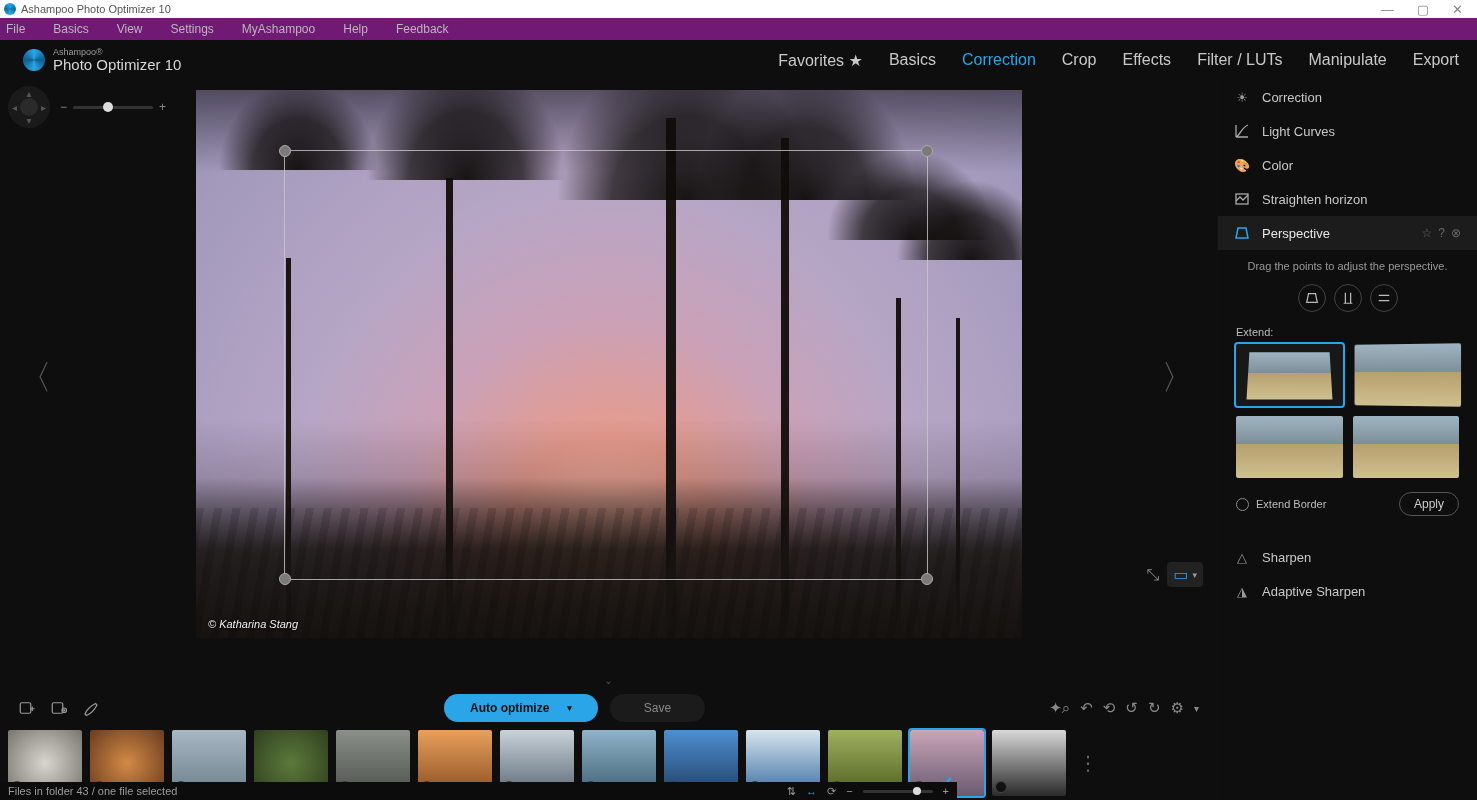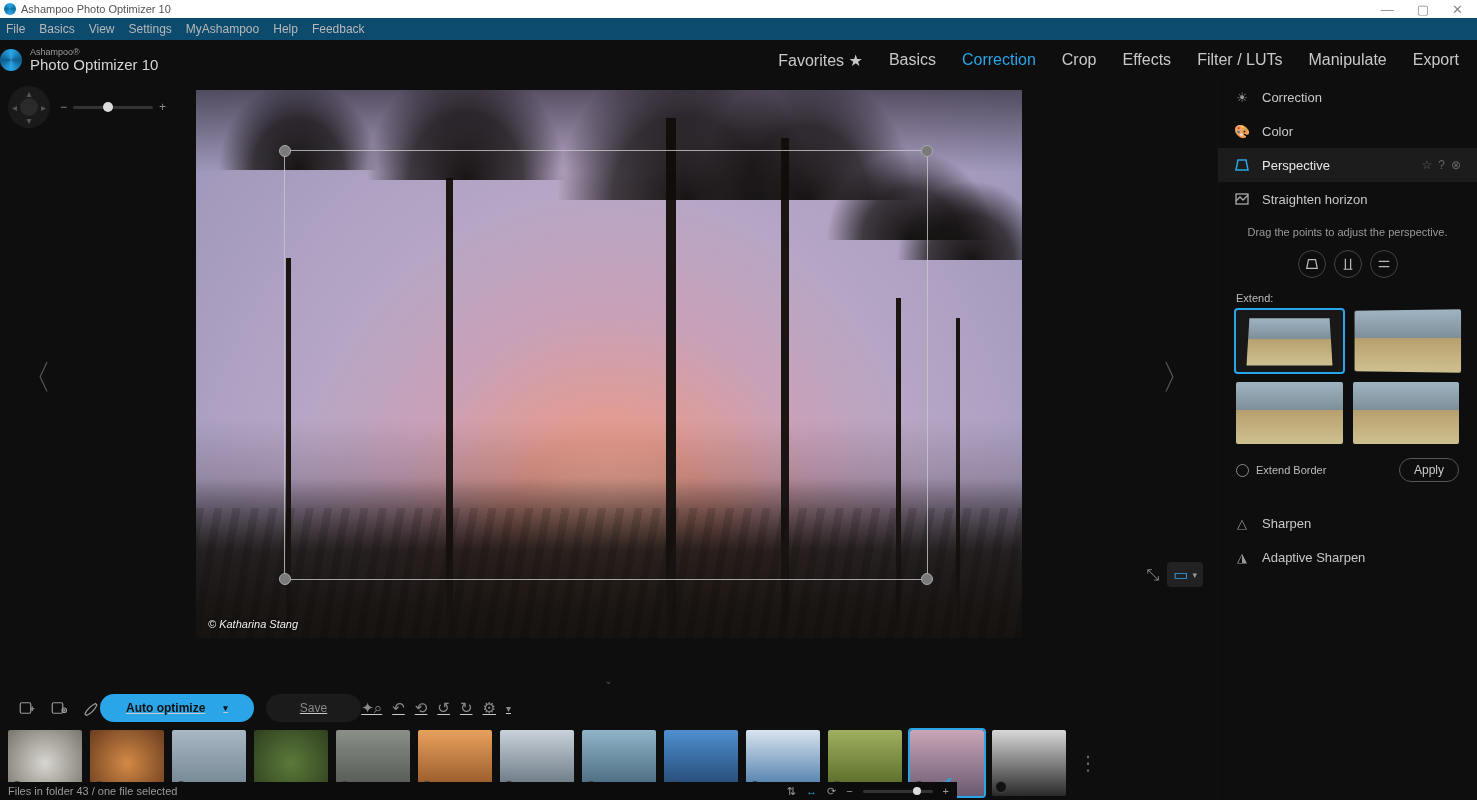--- a/index.html
+++ b/index.html
@@ -5,25 +5,25 @@
 * { margin: 0; padding: 0; box-sizing: border-box; font-family: "Segoe UI", Arial, sans-serif; }
 body { width: 1477px; height: 800px; background: #0e0e0e; color: #c9c9c9; overflow: hidden; position: relative; }
 
 
 .titlebar { height: 18px; background: #ffffff; display: flex; align-items: center; justify-content: space-between; font-size: 11px; color: #555; padding: 0 4px; }
 .titlebar .left { display: flex; align-items: center; gap: 5px; }
 .titlebar .ico { width: 12px; height: 12px; background: conic-gradient(#2aa6e8,#0d6fa0,#2aa6e8,#0d6fa0,#2aa6e8); border-radius: 50%; }
 .titlebar .ctrls span { padding: 0 10px; color: #888; font-size: 13px; cursor: default; }
 
 
-.menubar { height: 22px; background: #0c4a6e; display: flex; align-items: center; padding: 0 6px; font-size: 12px; gap: 14px; color: #b8b8b8; }
+.menubar { height: 22px; background: #701a75; display: flex; align-items: center; padding: 0 6px; font-size: 12px; gap: 28px; color: #b8b8b8; }
 .menubar span { cursor: pointer; }
 
 
-.header { height: 40px; display: flex; align-items: center; justify-content: space-between; padding: 0 18px 0 0; background: #0e0e0e; gap: 8px; }
+.header { height: 40px; display: flex; align-items: center; justify-content: space-between; padding: 0 18px 0 23px; background: #0e0e0e; gap: 8px; }
 .brand { display: flex; align-items: center; gap: 8px; }
 .brand .logo { width: 22px; height: 22px; background: conic-gradient(#2aa6e8,#0d5d8c,#2aa6e8,#0d5d8c,#2aa6e8); border-radius: 50%; }
 .brand .txt { display: flex; flex-direction: column; line-height: 1; }
 .brand .tm { font-size: 9px; color: #9c9c9c; }
 .brand .prod { font-size: 15px; color: #d5d5d5; }
 .tabs { display: flex; gap: 26px; font-size: 16px; }
 .tabs span { color: #c8c8c8; cursor: pointer; }
 .tabs span.active { color: #2aa6e8; }
 
 
@@ -55,21 +55,21 @@
 .fronds { position:absolute; width:140px; height:90px; background: radial-gradient(ellipse at 50% 100%, rgba(15,12,10,.95) 0%, rgba(15,12,10,.7) 40%, transparent 70%); filter: blur(.3px);}
 .photo .credit { position: absolute; left: 12px; bottom: 8px; color: #eee; font-size: 11px; font-style: italic; text-shadow: 0 0 3px #000; }
 .persp { position: absolute; border: 1px solid rgba(200,200,200,.8); }
 .persp .h { position: absolute; width: 12px; height: 12px; background: #7a7a7a; border: 1px solid #aaa; border-radius: 50%; transform: translate(-50%,-50%); }
 
 .fitbtns { position: absolute; right: 14px; bottom: 88px; display:flex; align-items:center; gap:8px;}
 .fitbtns .ic { color:#888; font-size:16px; cursor:pointer;}
 .fitbtns .sel { background:#222; border-radius:4px; padding:3px 6px; display:flex; align-items:center; gap:4px; color:#2aa6e8;}
 
 
-.actionbar { height: 36px; display: flex; align-items: center; padding: 0 18px; margin-top:4px;text-decoration:underline;}
+.actionbar { height: 36px; display: flex; align-items: center; justify-content: space-between; padding: 0 18px; margin-top:4px;}
 .actionbar .tools { display: flex; gap: 14px; color:#888; font-size: 18px;}
 .actionbar .mid { display: flex; gap: 12px; align-items:center; }
 .btn-auto { background: #2aa6e8; color: #111; font-size: 12px; font-weight: 600; padding: 7px 26px; border-radius: 16px; display:flex; align-items:center; gap:18px; cursor:pointer; border:none;}
 .btn-save { background: #1b1b1b; color: #888; font-size: 12px; padding: 7px 34px; border-radius: 16px; cursor:default; border:none;}
 .actionbar .right { display:flex; gap:10px; color:#888; font-size:15px; align-items:center;}
 
 
 .filmstrip { height: 74px; display: flex; gap: 8px; padding: 4px 8px; align-items:center; overflow:hidden;}
 .thumb { width: 74px; height: 66px; background:#333; border-radius:2px; position:relative; cursor:pointer; flex-shrink:0;}
 .thumb.sel { outline: 2px solid #2aa6e8; }
@@ -309,46 +309,54 @@
       </div>
     </div>
   </div>
 
   <div class="side">
     <div class="sideitem">
       <span class="sideicon">☀</span>
       <span>Correction</span>
     </div>
     <div class="sideitem">
+      <span class="sideicon">
+          <svg width="16" height="16" viewBox="0 0 16 16" fill="none" stroke="#aaa" stroke-width="1.3">
+            <path d="M2 14V2h0M2 14h12M2 14C6 12 8 4 14 2"></path>
+          </svg>
+        </span>
+      <span>Light Curves</span>
+    </div>
+    <div class="sideitem">
       <span class="sideicon">🎨</span>
       <span>Color</span>
-    </div>
-    <div class="sideitem sel sub">
-      <div style="display:flex;align-items:center;gap:12px;">
-        <span class="sideicon" style="color:#2aa6e8;">
-            <svg width="16" height="16" viewBox="0 0 16 16" fill="none" stroke="#2aa6e8" stroke-width="1.5">
-              <path d="M4 3h8l2 10H2z"></path>
-            </svg>
-          </span>
-        <span>Perspective</span>
-      </div>
-      <div class="sicons">
-        <span>☆</span>
-        <span>?</span>
-        <span>⊗</span>
-      </div>
     </div>
     <div class="sideitem">
       <span class="sideicon">
           <svg width="16" height="16" viewBox="0 0 16 16" fill="none" stroke="#aaa" stroke-width="1.3">
             <rect x="2" y="3" width="12" height="10"></rect>
             <path d="M2 10l4-4 3 3 5-5"></path>
           </svg>
         </span>
       <span>Straighten horizon</span>
+    </div>
+    <div class="sideitem sel sub">
+      <div style="display:flex;align-items:center;gap:12px;">
+        <span class="sideicon" style="color:#2aa6e8;">
+            <svg width="16" height="16" viewBox="0 0 16 16" fill="none" stroke="#2aa6e8" stroke-width="1.5">
+              <path d="M4 3h8l2 10H2z"></path>
+            </svg>
+          </span>
+        <span>Perspective</span>
+      </div>
+      <div class="sicons">
+        <span>☆</span>
+        <span>?</span>
+        <span>⊗</span>
+      </div>
     </div>
 
     <div class="perspbody">
       <div class="hint">Drag the points to adjust the perspective.</div>
       <div class="modebtns">
         <div class="modebtn">
             <svg width="14" height="14" viewBox="0 0 16 16" fill="none" stroke="#bbb" stroke-width="1.4">
               <path d="M4 3h8l2 10H2z"></path>
             </svg>
           </div>

